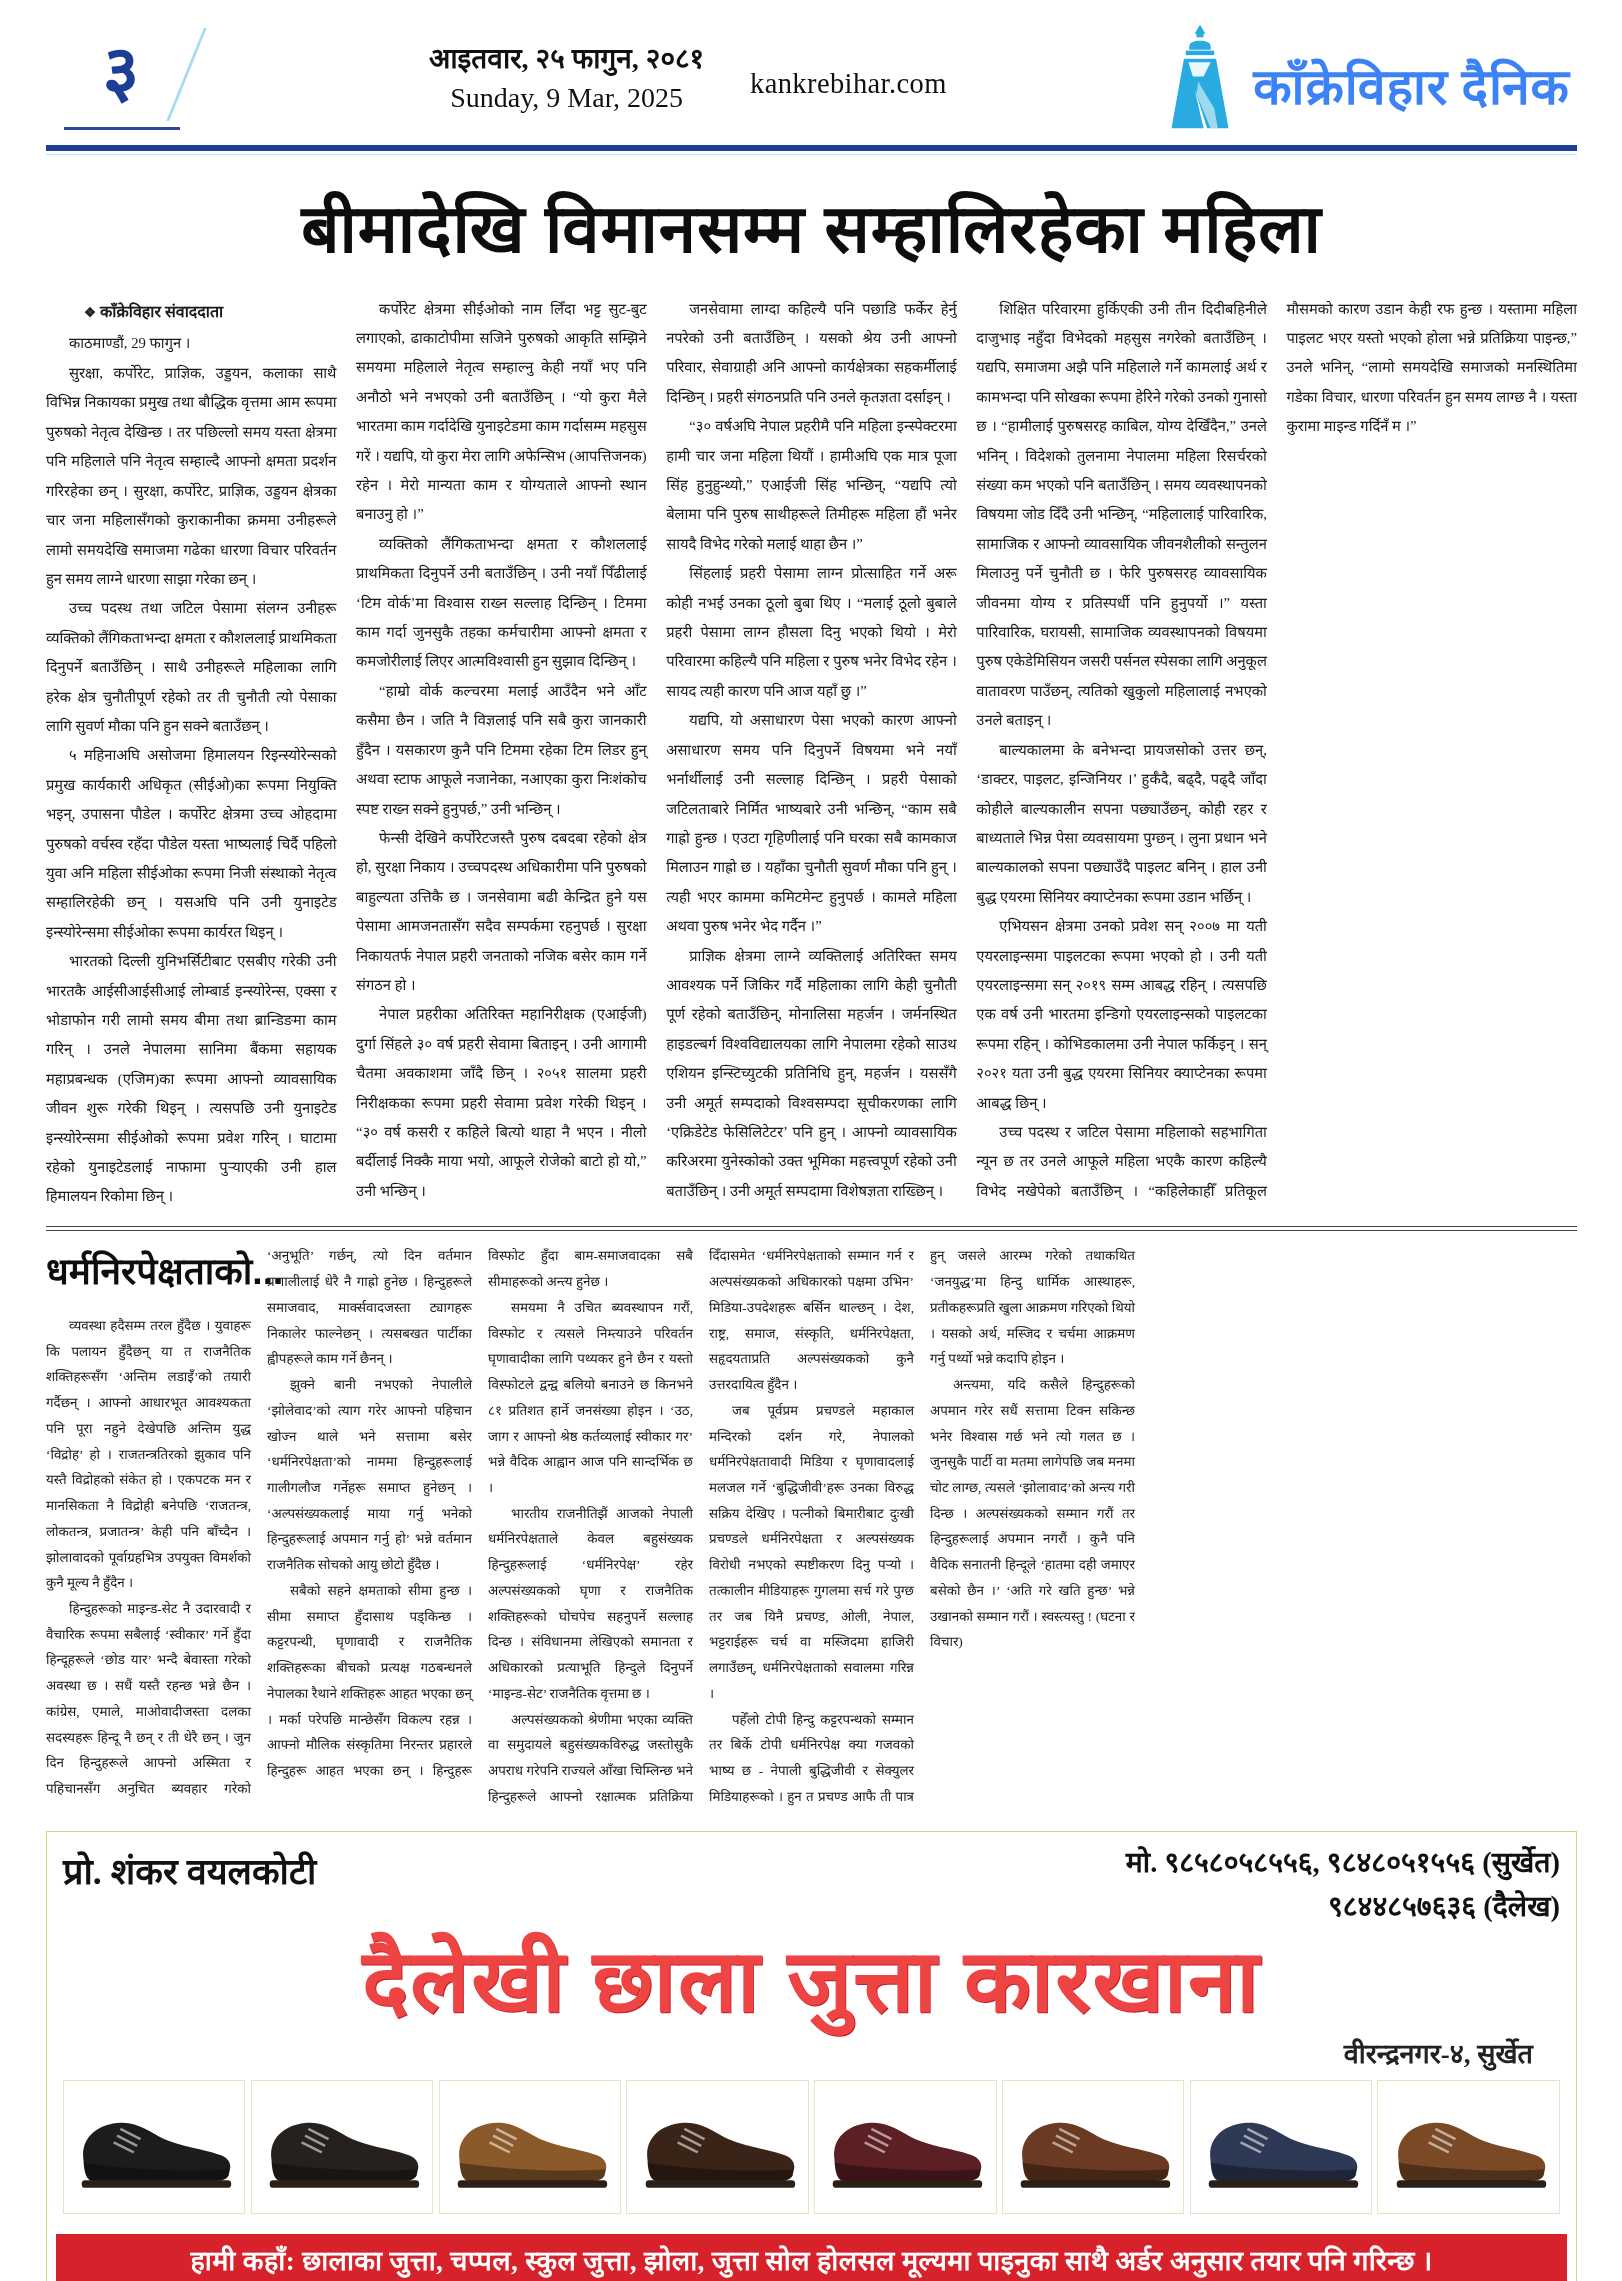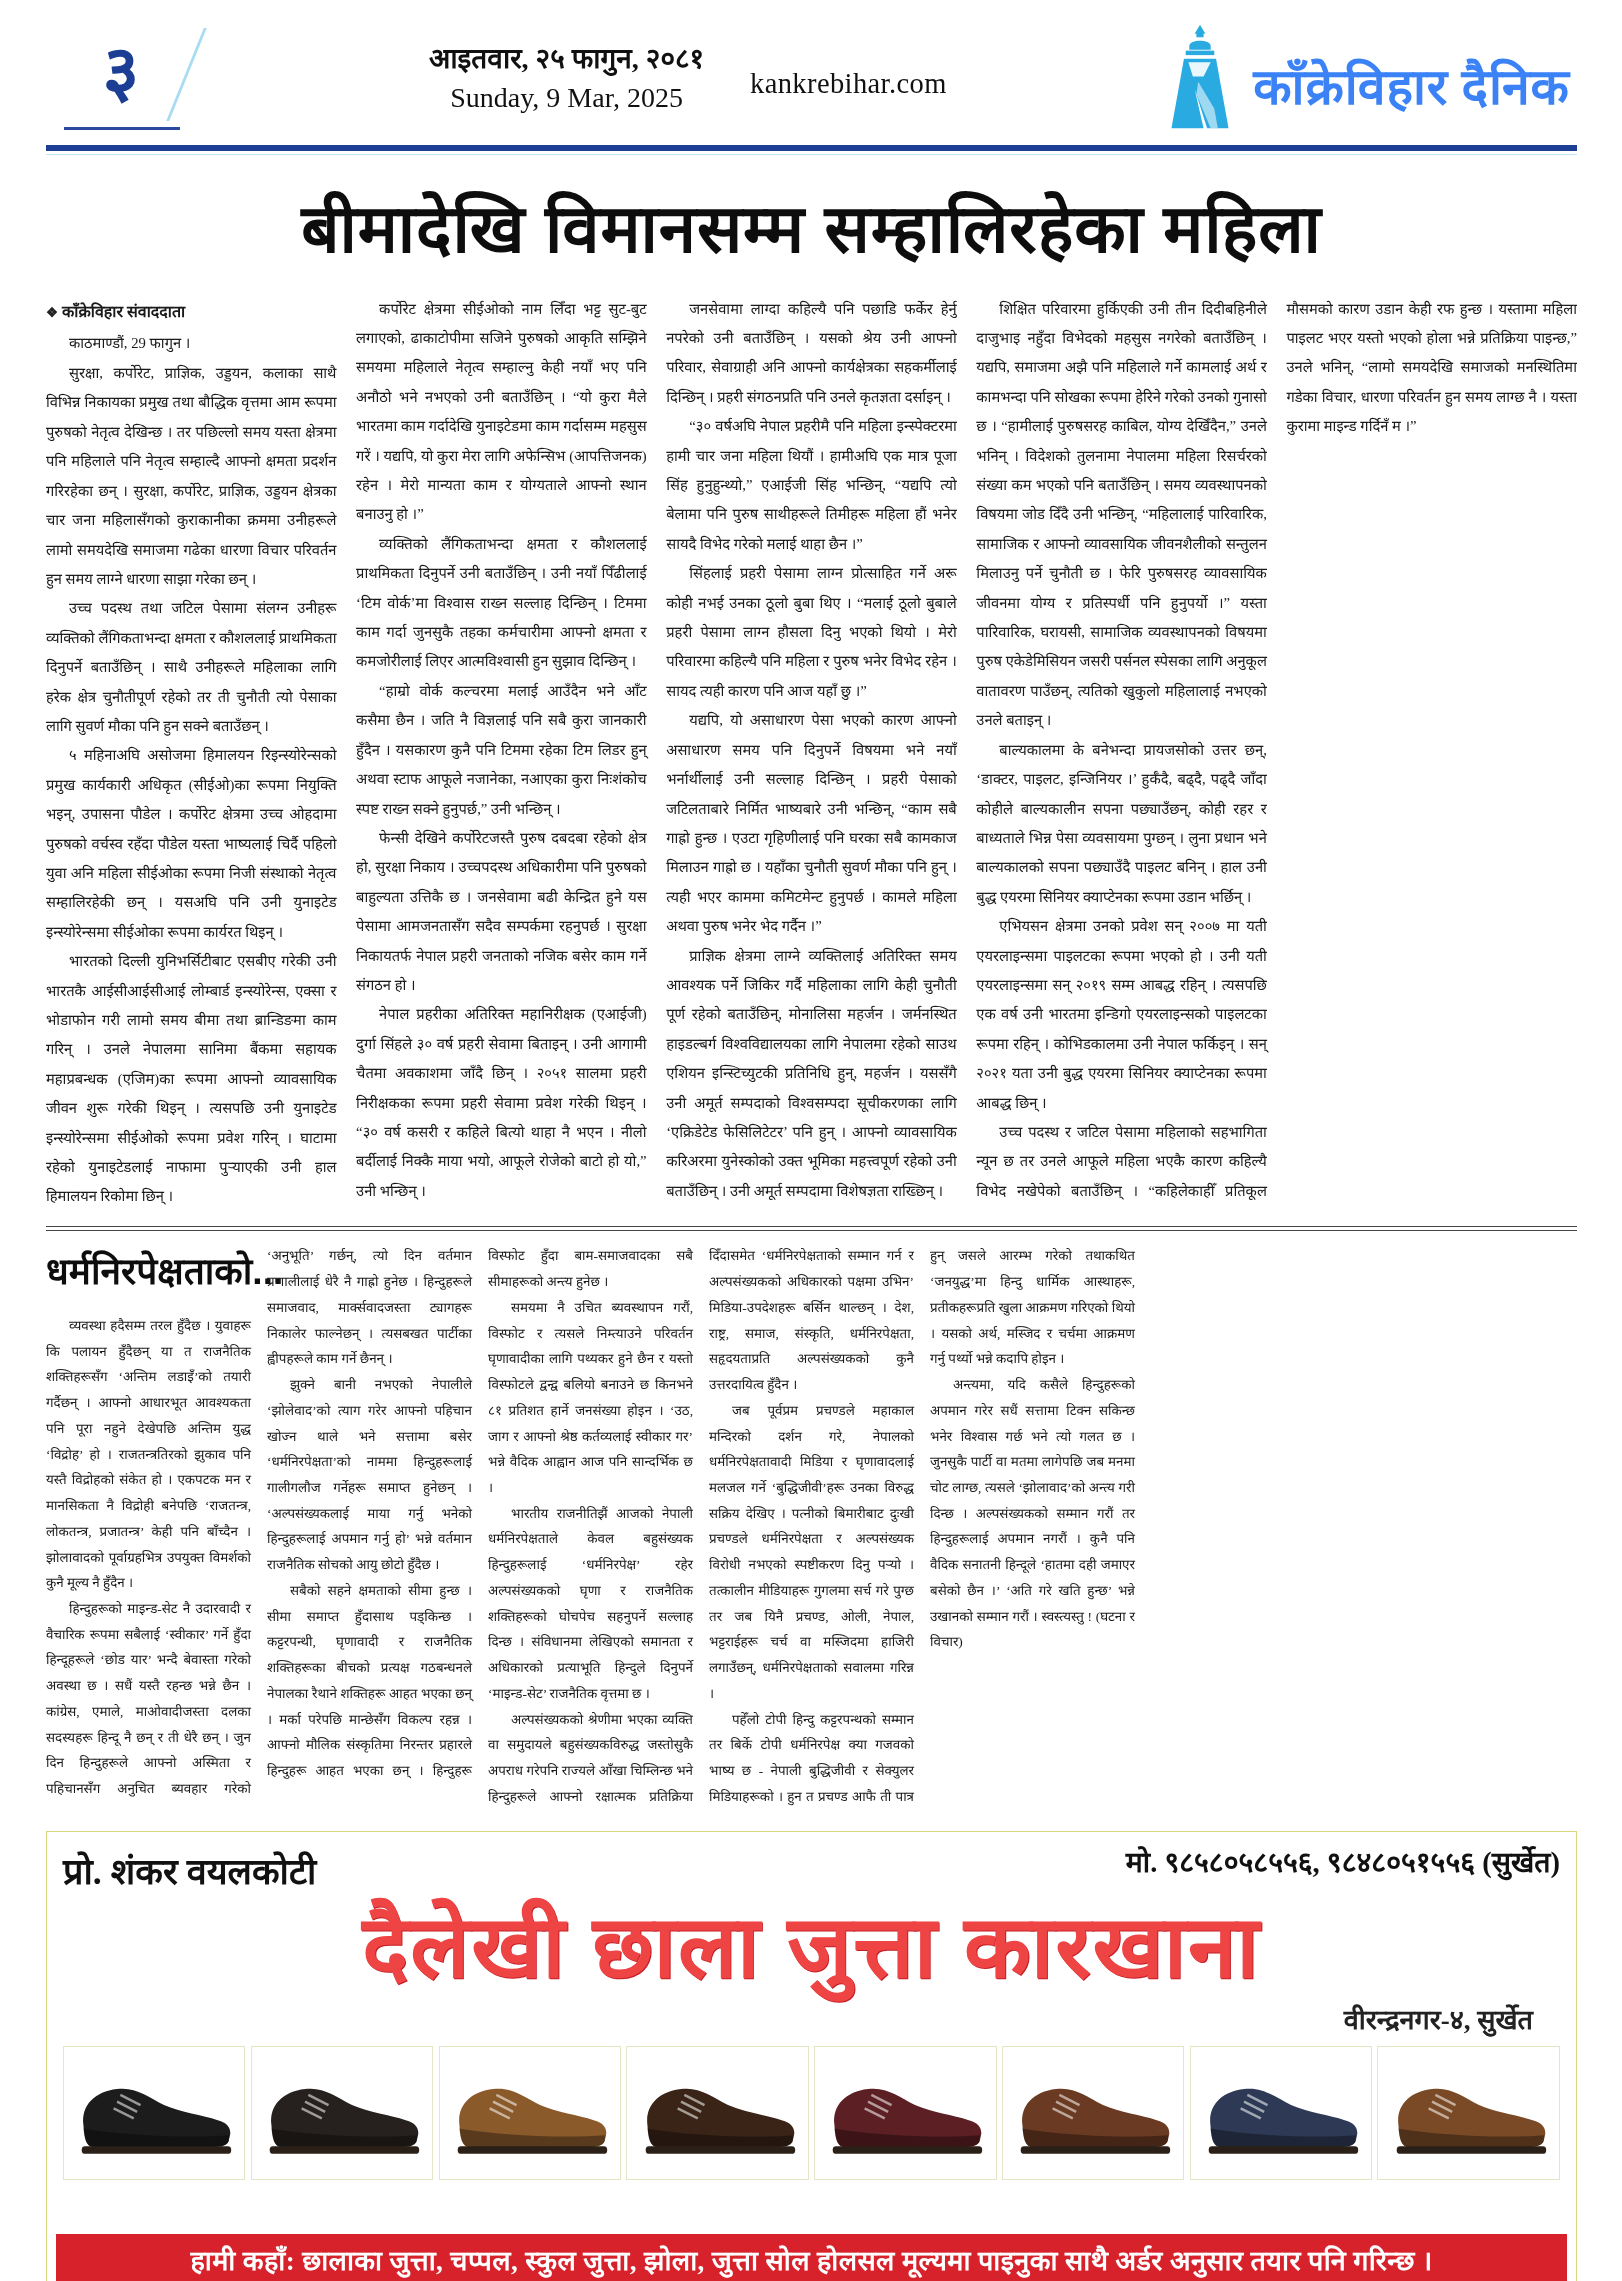--- a/index.html
+++ b/index.html
@@ -30,21 +30,21 @@
   .headline1 {
     font-size:67px; font-weight:bold; color:#0d0d0d; text-align:center;
     padding:25px 0 23px 0; letter-spacing:0.9px;
     font-family:"Liberation Sans", sans-serif;
   }
   .a1-body {
     height:922px; overflow:hidden;
     column-count:5; column-gap:19.6px; column-fill:auto;
     text-align:justify; font-size:14.7px; line-height:2.0;
   }
-  .byline { font-weight:bold; font-size:16px; line-height:2.1; }
+  .byline { font-weight:bold; font-size:16px; line-height:2.1;margin-left:38px; }
   .byline .orn { color:#222; font-size:13.4px; }
   .dateline { text-indent:23px; line-height:2.1; }
   .para { text-indent:23px; }
 
   .section-divider { margin:9px 0 12.5px 0; border-top:1.8px solid #444; border-bottom:1.8px solid #444; height:5.3px; }
 
   
   .a2-body {
     height:577px; overflow:hidden;
     column-count:7; column-gap:16px; column-fill:auto;
@@ -153,20 +153,21 @@
       <p class="para">जब पूर्वप्रम प्रचण्डले महाकाल मन्दिरको दर्शन गरे, नेपालको धर्मनिरपेक्षतावादी मिडिया र घृणावादलाई मलजल गर्ने ‘बुद्धिजीवी’हरू उनका विरुद्ध सक्रिय देखिए । पत्नीको बिमारीबाट दुःखी प्रचण्डले धर्मनिरपेक्षता र अल्पसंख्यक विरोधी नभएको स्पष्टीकरण दिनु पर्‍यो । तत्कालीन मीडियाहरू गुगलमा सर्च गरे पुग्छ तर जब यिनै प्रचण्ड, ओली, नेपाल, भट्टराईहरू चर्च वा मस्जिदमा हाजिरी लगाउँछन्, धर्मनिरपेक्षताको सवालमा गरिन्न ।</p>
       <p class="para">पहेँलो टोपी हिन्दु कट्टरपन्थको सम्मान तर बिर्के टोपी धर्मनिरपेक्ष क्या गजवको भाष्य छ - नेपाली बुद्धिजीवी र सेक्युलर मिडियाहरूको । हुन त प्रचण्ड आफै ती पात्र हुन् जसले आरम्भ गरेको तथाकथित ‘जनयुद्ध’मा हिन्दु धार्मिक आस्थाहरू, प्रतीकहरूप्रति खुला आक्रमण गरिएको थियो । यसको अर्थ, मस्जिद र चर्चमा आक्रमण गर्नु पर्थ्यो भन्ने कदापि होइन ।</p>
       <p class="para">अन्त्यमा, यदि कसैले हिन्दुहरूको अपमान गरेर सधैं सत्तामा टिक्न सकिन्छ भनेर विश्वास गर्छ भने त्यो गलत छ । जुनसुकै पार्टी वा मतमा लागेपछि जब मनमा चोट लाग्छ, त्यसले ‘झोलावाद’को अन्त्य गरी दिन्छ । अल्पसंख्यकको सम्मान गरौं तर हिन्दुहरूलाई अपमान नगरौं । कुनै पनि वैदिक सनातनी हिन्दूले ‘हातमा दही जमाएर बसेको छैन ।’ ‘अति गरे खति हुन्छ’ भन्ने उखानको सम्मान गरौं । स्वस्त्यस्तु ! (घटना र विचार)</p>
     </div>
 
   <div class="ad">
     <div class="ad-top">
       <div class="ad-prop">प्रो. शंकर वयलकोटी</div>
       <div class="ad-phones">
         <div>मो. ९८५८०५८५५६, ९८४८०५१५५६ (सुर्खेत)</div>
+        <div>९८४४८५७६३६ (दैलेख)</div>
       </div>
     </div>
     <div class="ad-title">दैलेखी छाला जुत्ता कारखाना</div>
     <div class="ad-address">वीरन्द्रनगर-४, सुर्खेत</div>
     <div class="shoes">
         <div class="shoe-tile">
           <svg viewBox="0 0 200 130">
   <path d="M16,80 C13,56 30,40 56,37 C78,34 92,46 112,56 C132,65 158,68 176,74 C187,77 191,82 191,90 L189,99 C187,104 180,106 171,106 L28,106 C18,106 17,92 16,80 Z" fill="#1c1c1c"></path>
   <path d="M60,44 L84,56 M56,52 L80,64 M52,60 L76,72" stroke="#ffffff" stroke-width="3" opacity="0.55" fill="none"></path>
   <path d="M16,84 C60,92 140,96 190,92 L189,99 C187,104 180,106 171,106 L28,106 C19,106 17,94 16,84 Z" fill="#000000" opacity="0.35"></path>

